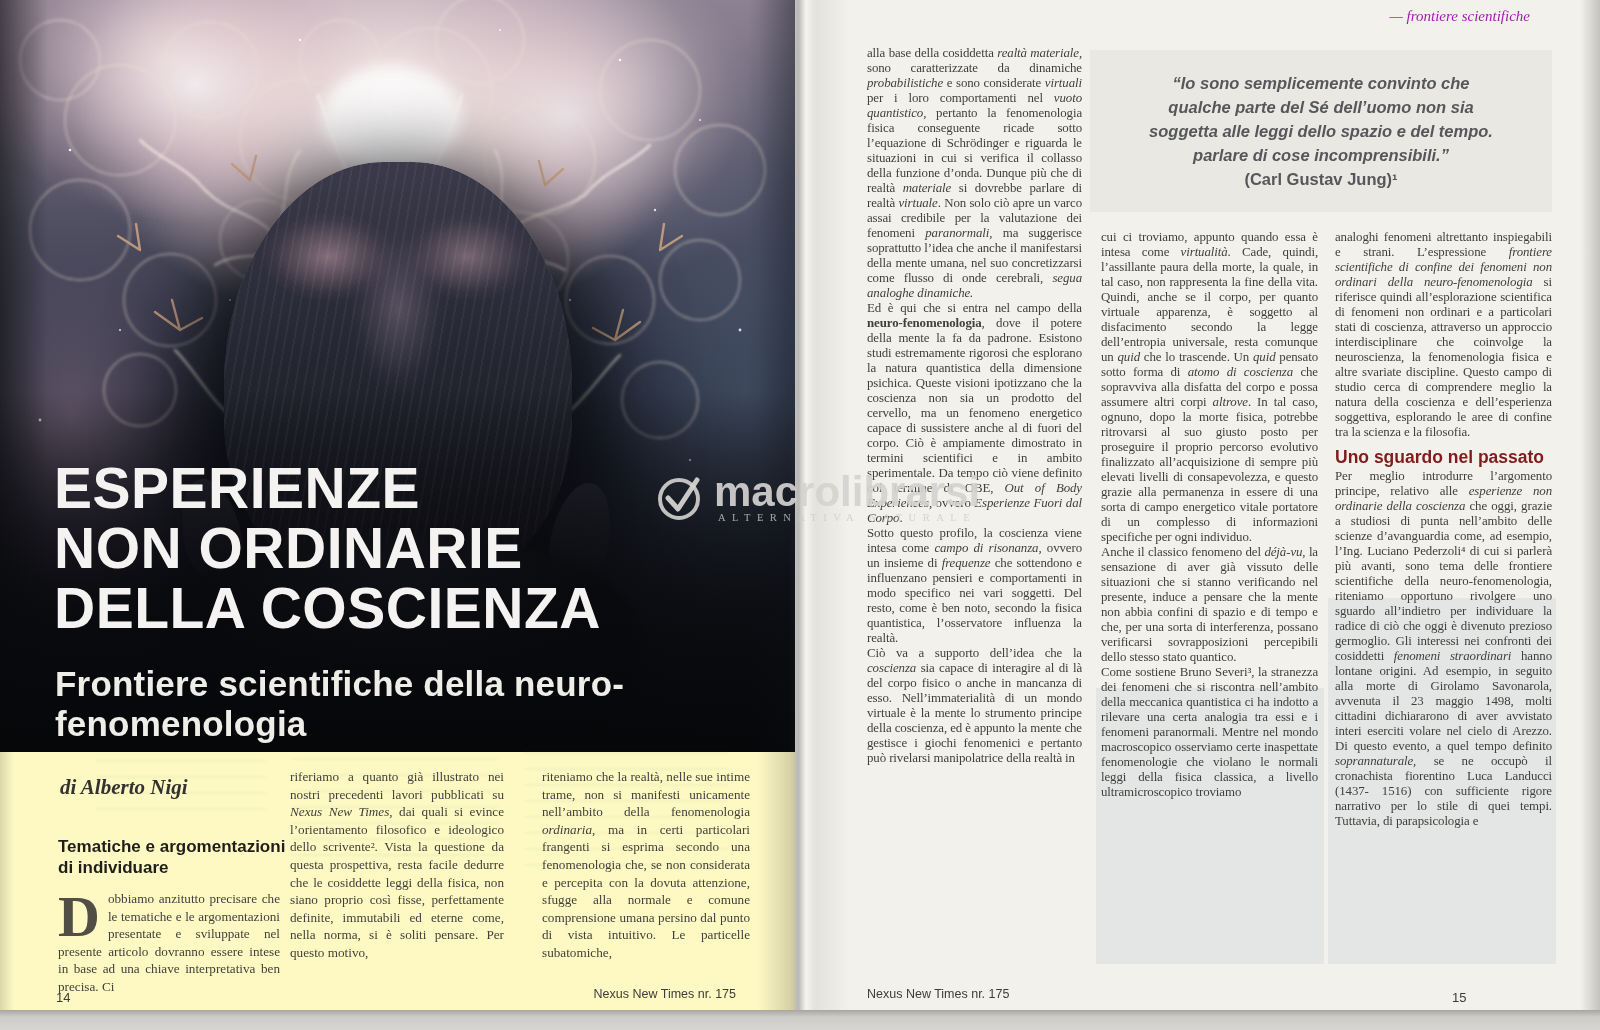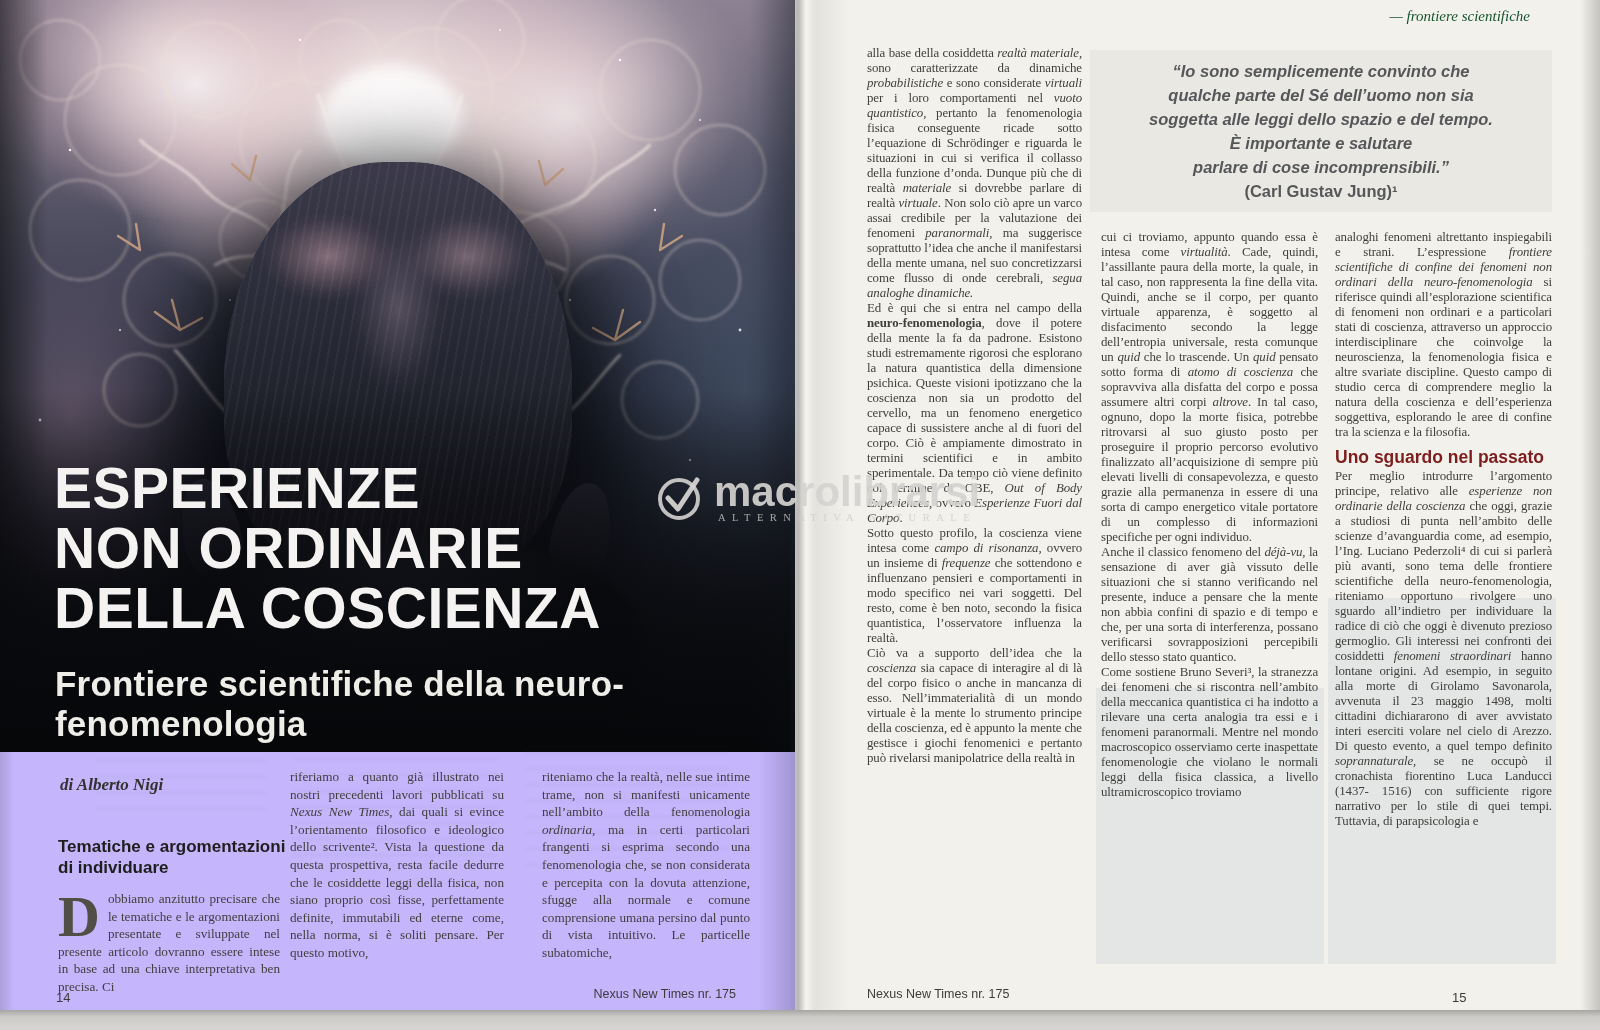--- a/index.html
+++ b/index.html
@@ -1,20 +1,20 @@
 <!DOCTYPE html>
 <html><head>
 <meta charset="utf-8">
 <style>
   html,body{margin:0;padding:0;background:#9e9c99;}
   .spread{position:relative;width:1600px;height:1030px;overflow:hidden;
           font-family:"Liberation Serif",serif;background:#c6c4c1;}
   
   .page{position:absolute;top:0;height:1010px;}
-  .page-left{left:0;width:795px;background:#c4b5fd;}
+  .page-left{left:0;width:795px;background:#fef9c3;}
   .page-right{left:795px;width:805px;background:#f3f1ec;}
   
   .photo{position:absolute;left:0;top:0;width:795px;height:752px;overflow:hidden;
     background:
       radial-gradient(420px 300px at 49% 14%, rgba(255,246,244,0.95), rgba(236,214,218,0.55) 45%, rgba(160,140,158,0) 75%),
       radial-gradient(260px 200px at 22% 8%, rgba(243,228,230,0.8), rgba(178,152,168,0.35) 55%, rgba(120,104,126,0) 80%),
       radial-gradient(300px 240px at 74% 12%, rgba(226,212,218,0.6), rgba(136,128,148,0.25) 55%, rgba(90,88,108,0) 80%),
       radial-gradient(200px 260px at 9% 55%, rgba(196,160,186,0.35), rgba(110,92,120,0.18) 55%, rgba(40,40,52,0) 80%),
       radial-gradient(280px 420px at 94% 52%, rgba(96,118,146,0.4), rgba(52,66,88,0.25) 55%, rgba(20,24,32,0) 85%),
       linear-gradient(180deg,#8d8292 0%,#6d6778 16%,#4a4a5c 32%,#2c3040 48%,#191c26 62%,#101218 76%,#0b0c10 100%);}
@@ -45,36 +45,36 @@
       font-size:57px;line-height:60px;letter-spacing:0.5px;}
   .subtitle{position:absolute;left:55px;top:664px;color:#efede8;
       font-family:"Liberation Sans",sans-serif;font-weight:bold;
       font-size:35px;letter-spacing:0.2px;}
   
   .serifcol{color:#403f3b;text-align:justify;}
   .serifcol .para{margin:0;}
   .it{font-style:italic;} .bd{font-weight:bold;}
   .lp-col{position:absolute;font-size:13.2px;line-height:17.6px;overflow:hidden;}
   .rp-col{position:absolute;font-size:12.9px;line-height:15px;letter-spacing:-0.1px;overflow:hidden;}
-  .byline{position:absolute;left:60px;top:775px;font-size:17px;font-weight:bold;font-style:italic;color:#33322e;}
+  .byline{position:absolute;left:60px;top:775px;font-size:21px;font-weight:bold;font-style:italic;color:#33322e;}
   .sec-heading{position:absolute;left:58px;top:836px;font-family:"Liberation Sans",sans-serif;
       font-weight:bold;font-size:17px;line-height:21px;color:#1e1e1c;}
   .dropcap{float:left;font-weight:bold;font-size:58px;line-height:46px;
       padding:4px 8px 0 0;color:#514f45;}
   .rp-heading{font-family:"Liberation Sans",sans-serif;font-weight:bold;font-size:17.5px;
       color:#7f1d1d;margin:10px 0 4px 0;letter-spacing:0;}
   
   .quote-box{position:absolute;left:1090px;top:50px;width:462px;height:162px;background:#e9e8e3;
       display:flex;flex-direction:column;justify-content:center;}
   .quote-text{font-family:"Liberation Sans",sans-serif;color:#56575a;text-align:center;
       font-size:16.5px;line-height:24px;}
   .quote-text .para{margin:0;}
   
   .running-head{position:absolute;left:1190px;top:8px;width:340px;text-align:right;
-      font-style:italic;font-size:15px;color:#14532d;}
+      font-style:italic;font-size:15px;color:#a21caf;}
   .footer-num{position:absolute;font-family:"Liberation Sans",sans-serif;font-size:13px;color:#3c3c3a;}
   .footer-title{position:absolute;font-family:"Liberation Sans",sans-serif;font-size:12.5px;color:#3c3c3a;}
   .fn-left{left:56px;top:990px;} .fn-right{left:1452px;top:990px;}
   .ft-left{left:540px;width:196px;text-align:right;top:987px;} .ft-right{left:867px;top:987px;}
   
   .ghost-box{position:absolute;background:rgba(193,207,214,0.32);}
   .gb1{left:1096px;top:688px;width:228px;height:276px;}
   .gb2{left:1328px;top:598px;width:228px;height:366px;}
   .ghost-lines{position:absolute;background:repeating-linear-gradient(180deg,rgba(128,150,140,0.14) 0 2px,rgba(0,0,0,0) 2px 16px);
       filter:blur(1.2px);opacity:.6;}
@@ -238,21 +238,20 @@
   <div class="running-head">— frontiere scientifiche</div>
 
   <div class="ghost-box gb1"></div>
   <div class="ghost-box gb2"></div>
 
   <div class="quote-box">
     <div class="quote-text">
         <div class="para"><span class="it bd">“Io sono semplicemente convinto che</span></div>
         <div class="para"><span class="it bd">qualche parte del Sé dell’uomo non sia</span></div>
         <div class="para"><span class="it bd">soggetta alle leggi dello spazio e del tempo.</span></div>
-        <div class="para"><span class="it bd">È importante e salutare</span></div>
         <div class="para"><span class="it bd">parlare di cose incomprensibili.”</span></div>
         <div class="para"><span class="bd">(Carl Gustav Jung)¹</span></div>
       </div>
   </div>
 
   <div class="rp-col serifcol" style="left:867px;top:46px;width:215px;height:906px;">
       <div class="para"><span>alla base della cosiddetta </span><span class="it">realtà materiale</span><span>, sono caratterizzate da dinamiche </span><span class="it">probabilistiche</span><span> e sono considerate </span><span class="it">virtuali</span><span> per i loro comportamenti nel </span><span class="it">vuoto quantistico</span><span>, pertanto la fenomenologia fisica conseguente ricade sotto l’equazione di Schrödinger e riguarda le situazioni in cui si verifica il collasso della funzione d’onda. Dunque più che di realtà </span><span class="it">materiale</span><span> si dovrebbe parlare di realtà </span><span class="it">virtuale</span><span>. Non solo ciò apre un varco assai credibile per la valutazione dei fenomeni </span><span class="it">paranormali</span><span>, ma suggerisce soprattutto l’idea che anche il manifestarsi della mente umana, nel suo concretizzarsi come flusso di onde cerebrali, </span><span class="it">segua analoghe dinamiche.</span></div>
       <div class="para"><span>Ed è qui che si entra nel campo della </span><span class="bd">neuro-fenomenologia</span><span>, dove il potere della mente la fa da padrone. Esistono studi estremamente rigorosi che esplorano la natura quantistica della dimensione psichica. Queste visioni ipotizzano che la coscienza non sia un prodotto del cervello, ma un fenomeno energetico capace di sussistere anche al di fuori del corpo. Ciò è ampiamente dimostrato in termini scientifici e in ambito sperimentale. Da tempo ciò viene definito col termine di OBE, </span><span class="it">Out of Body Experiences</span><span>, ovvero </span><span class="it">Esperienze Fuori dal Corpo</span><span>.</span></div>
       <div class="para"><span>Sotto questo profilo, la coscienza viene intesa come </span><span class="it">campo di risonanza</span><span>, ovvero un insieme di </span><span class="it">frequenze</span><span> che sottendono e influenzano pensieri e comportamenti in modo specifico nei vari soggetti. Del resto, come è ben noto, secondo la fisica quantistica, l’osservatore influenza la realtà.</span></div>
       <div class="para"><span>Ciò va a supporto dell’idea che la </span><span class="it">coscienza</span><span> sia capace di interagire al di là del corpo fisico o anche in mancanza di esso. Nell’immaterialità di un mondo virtuale è la mente lo strumento principe della coscienza, ed è appunto la mente che gestisce i giochi fenomenici e pertanto può rivelarsi manipolatrice della realtà in</span></div>

